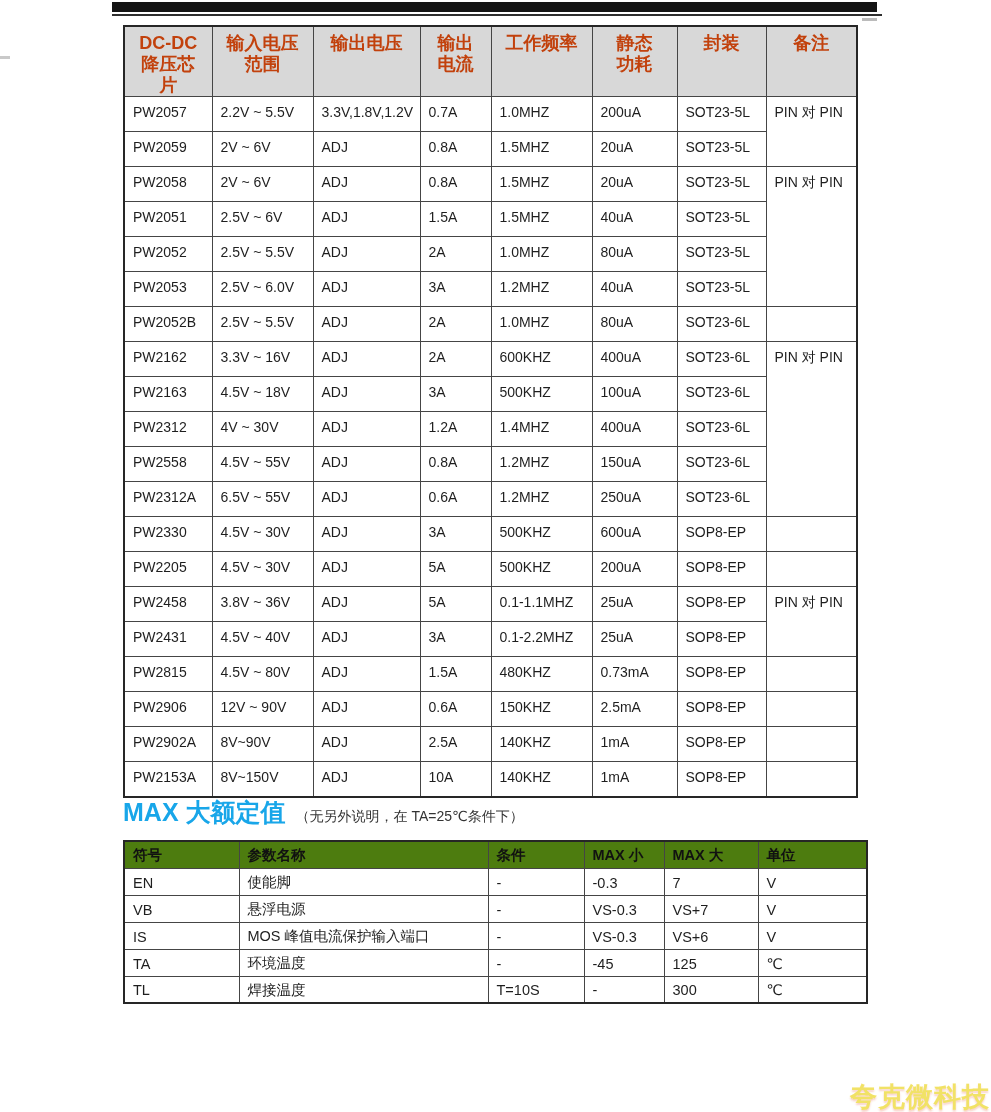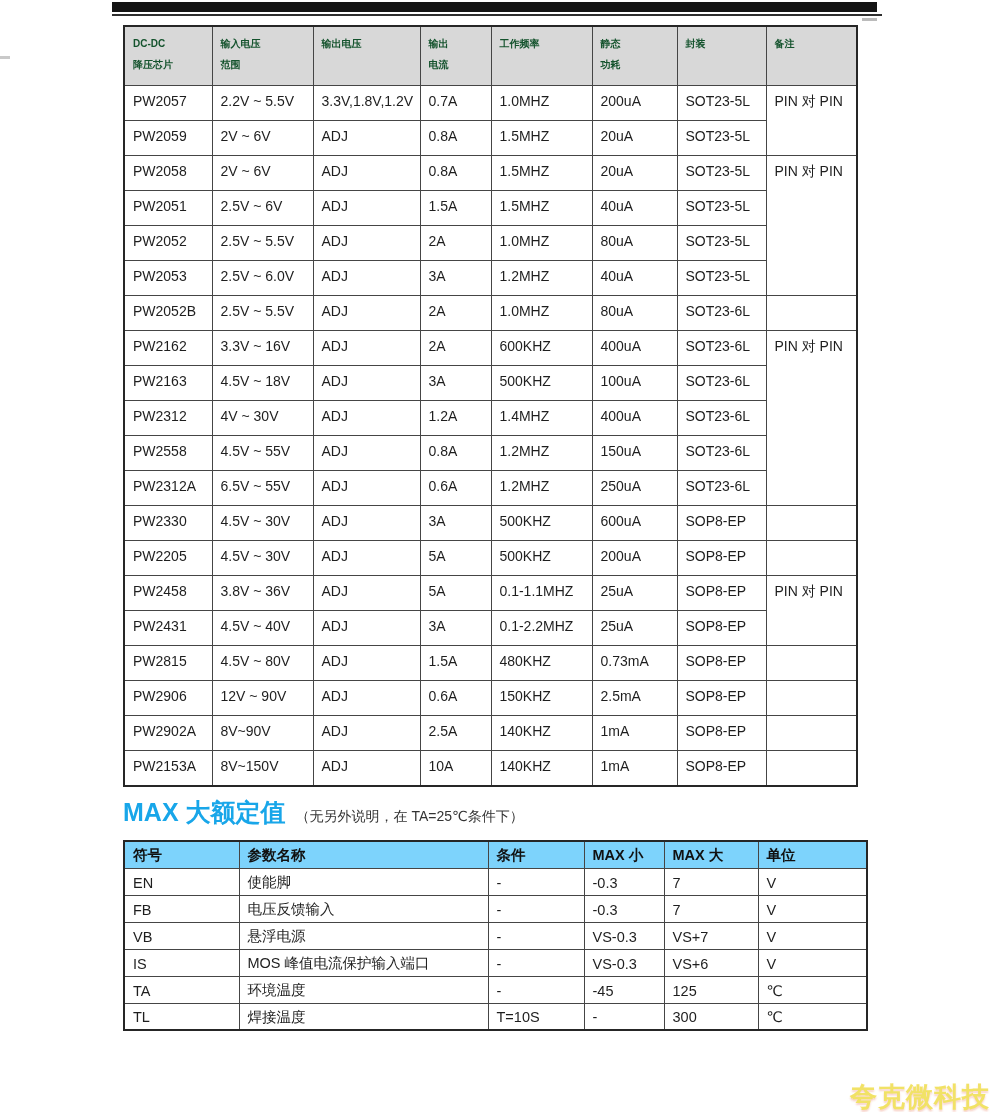--- a/index.html
+++ b/index.html
@@ -10,37 +10,37 @@
   
   .topbar{position:absolute;left:112px;top:2px;width:765px;height:10px;background:#141414;}
   .topbar-line{position:absolute;left:112px;top:14px;width:770px;height:2px;background:#2e2e2e;}
   .dash-left{position:absolute;left:0;top:56px;width:10px;height:3px;background:#c9c9c9;}
   .dash-right{position:absolute;left:862px;top:18px;width:15px;height:3px;background:#bbbbbb;}
 
   table{border-collapse:collapse;table-layout:fixed;}
   .chip-table{position:absolute;left:123px;top:25px;width:733px;border:2px solid #262626;}
   .chip-table th,.chip-table td{border:1px solid #454545;overflow:hidden;}
   .chip-table th{
-    background:#d8d8d8;height:52px;vertical-align:top;text-align:left;
-    padding:6px 8px 0 8px;font-size:10px;line-height:21px;font-weight:bold;color:#14532d;
+    background:#d8d8d8;height:52px;vertical-align:top;text-align:center;
+    padding:6px 8px 0 8px;font-size:18px;line-height:21px;font-weight:bold;color:#c2410c;
   }
   .chip-table td{
     height:35px;vertical-align:top;text-align:left;box-sizing:border-box;
     padding:7px 8px 0 8px;font-size:14px;line-height:17px;white-space:nowrap;color:#1e1e1e;
   }
   .hdr-line{display:block;}
 
   .section-heading{position:absolute;left:123px;top:796px;white-space:nowrap;}
   .heading-title{font-size:25px;font-weight:bold;color:#18a6e9;}
   .heading-note{font-size:14px;color:#333333;margin-left:10px;}
 
   .ratings-table{position:absolute;left:123px;top:840px;width:743px;border:2px solid #262626;}
   .ratings-table th,.ratings-table td{border:1px solid #454545;overflow:hidden;}
   .ratings-table th{
-    background:#7dd3fc;height:27px;box-sizing:border-box;vertical-align:middle;text-align:left;
+    background:#4d7c0f;height:27px;box-sizing:border-box;vertical-align:middle;text-align:left;
     padding:2px 8px 0 8px;font-size:14.5px;font-weight:bold;color:#111;
   }
   .ratings-table td{
     height:27px;box-sizing:border-box;vertical-align:middle;text-align:left;
     padding:2px 8px 0 8px;font-size:14.5px;white-space:nowrap;color:#1e1e1e;
   }
 
   .watermark{
     position:absolute;left:850px;top:1079px;font-size:27px;font-weight:bold;white-space:nowrap;
     color:#f1e15e;opacity:0.95;letter-spacing:1px;
@@ -321,28 +321,20 @@
     <tbody id="ratings-body">
         <tr>
           <td>EN</td>
           <td>使能脚</td>
           <td>-</td>
           <td>-0.3</td>
           <td>7</td>
           <td>V</td>
         </tr>
         <tr>
-          <td>FB</td>
-          <td>电压反馈输入</td>
-          <td>-</td>
-          <td>-0.3</td>
-          <td>7</td>
-          <td>V</td>
-        </tr>
-        <tr>
           <td>VB</td>
           <td>悬浮电源</td>
           <td>-</td>
           <td>VS-0.3</td>
           <td>VS+7</td>
           <td>V</td>
         </tr>
         <tr>
           <td>IS</td>
           <td>MOS 峰值电流保护输入端口</td>

